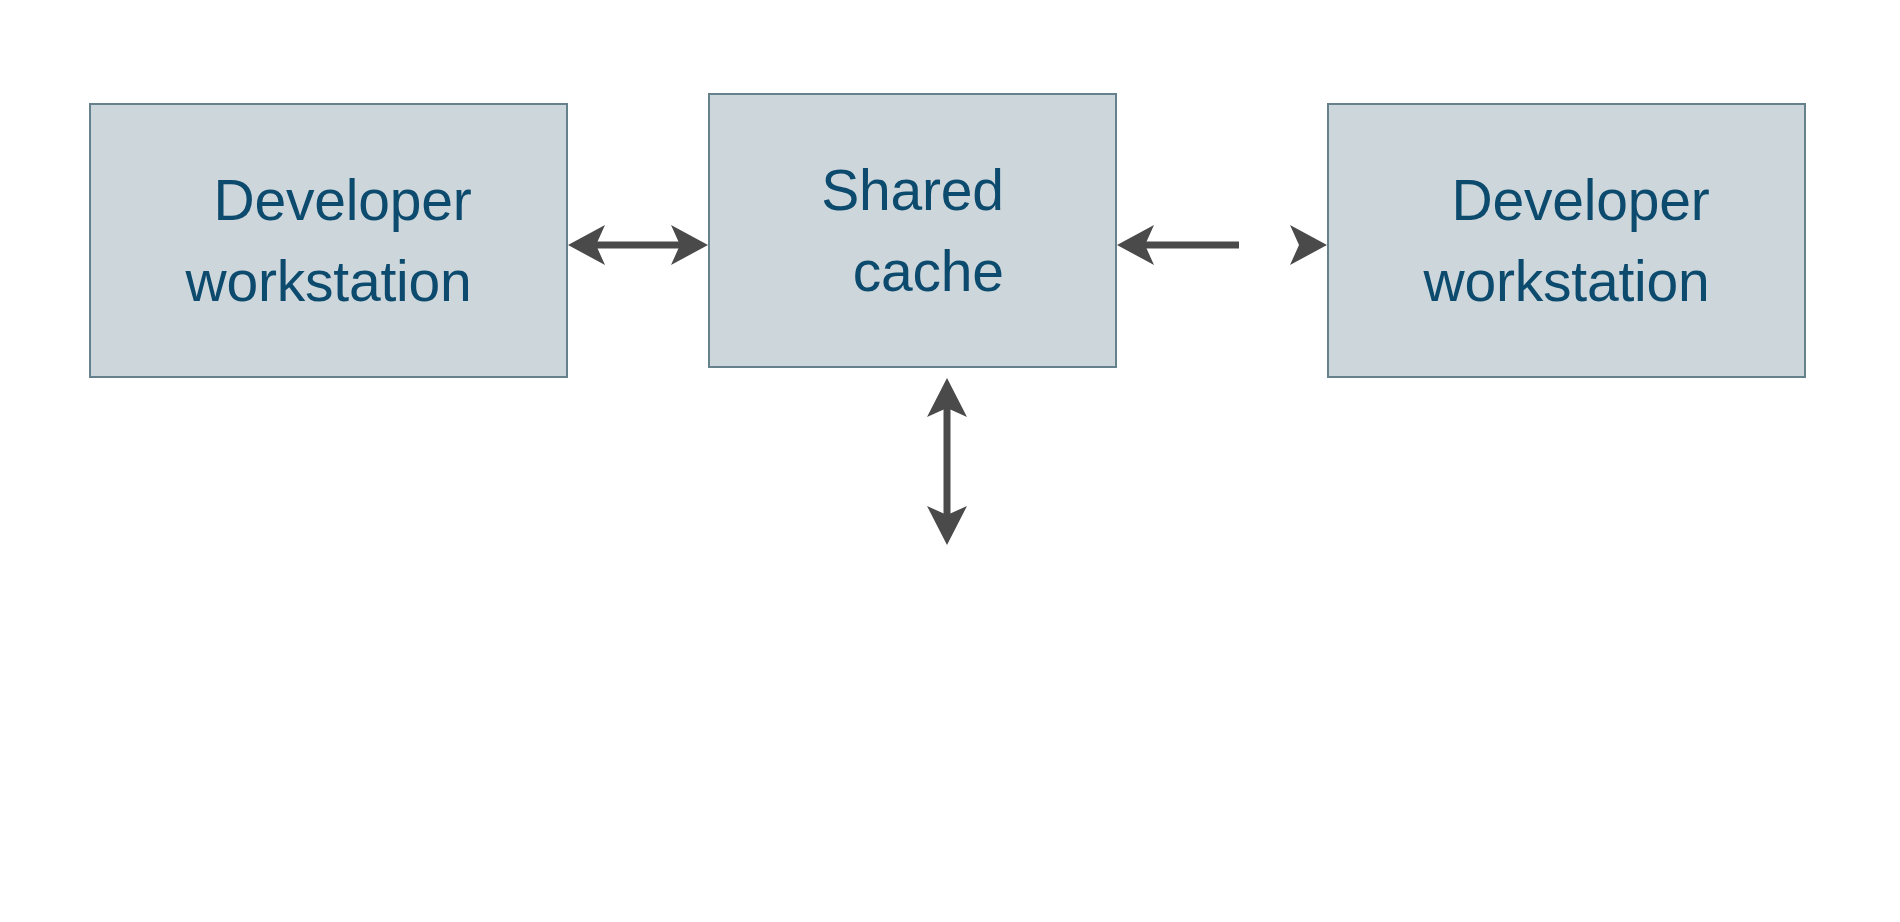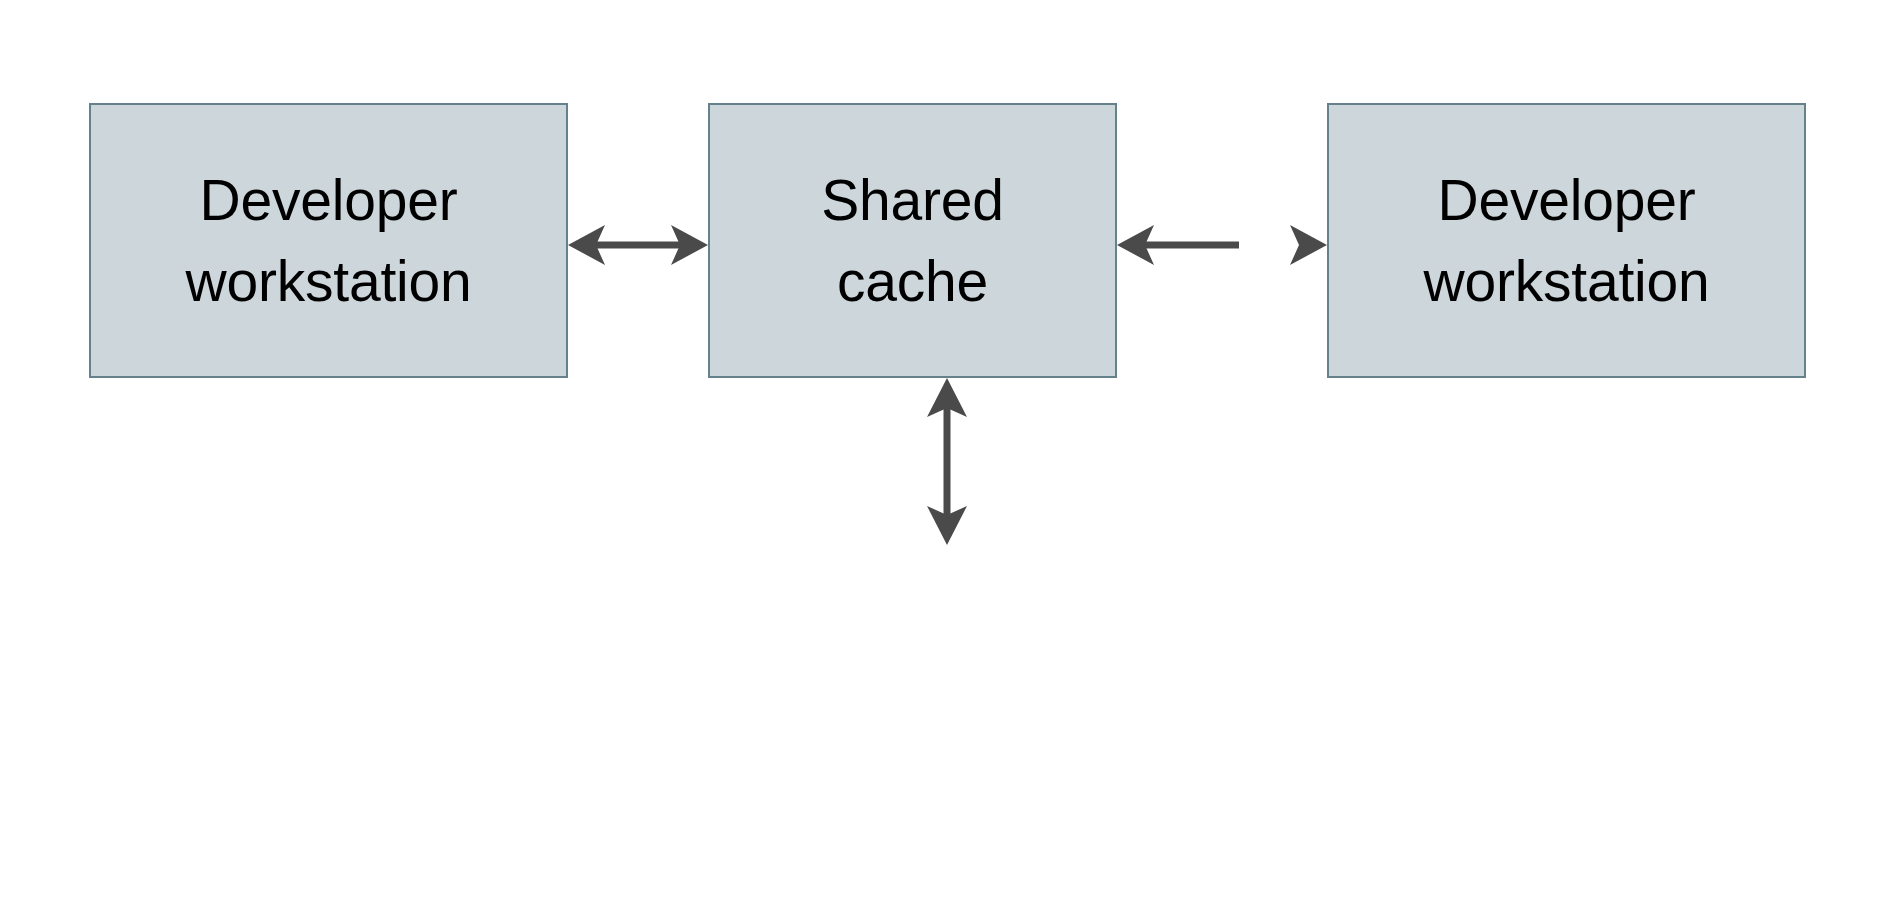--- a/index.html
+++ b/index.html
@@ -33,28 +33,29 @@
     display: flex;
     align-items: center;
     justify-content: center;
     text-align: center;
   }
   .node-label {
     font-family: "Liberation Sans", sans-serif;
     font-size: 57px;
     font-weight: 400;
     line-height: 1.42;
-    color: #000000;
+    color: #0c4a6e;
     letter-spacing: -0.2px;
     white-space: pre-line;
     padding: 0 6px;
+    text-align: right;
   }
   
   #node-dev-left   { left: 89px;  top: 103px; width: 479px; height: 275px; }
-  #node-shared     { left: 708px; top: 103px; width: 409px; height: 275px; }
+  #node-shared     { left: 708px; top: 93px; width: 409px; height: 275px; }
   #node-dev-right  { left: 1327px;top: 103px; width: 479px; height: 275px; }
   #node-ci         { left: 708px; top: 545px; width: 409px; height: 280px; }
   #node-dev-left  .node-label,
   #node-dev-right .node-label { font-size: 57px; }
   #node-shared    .node-label { font-size: 57px; }
   #node-ci        .node-label { font-size: 57px; }
 </style>
 </head>
 <body>
 

